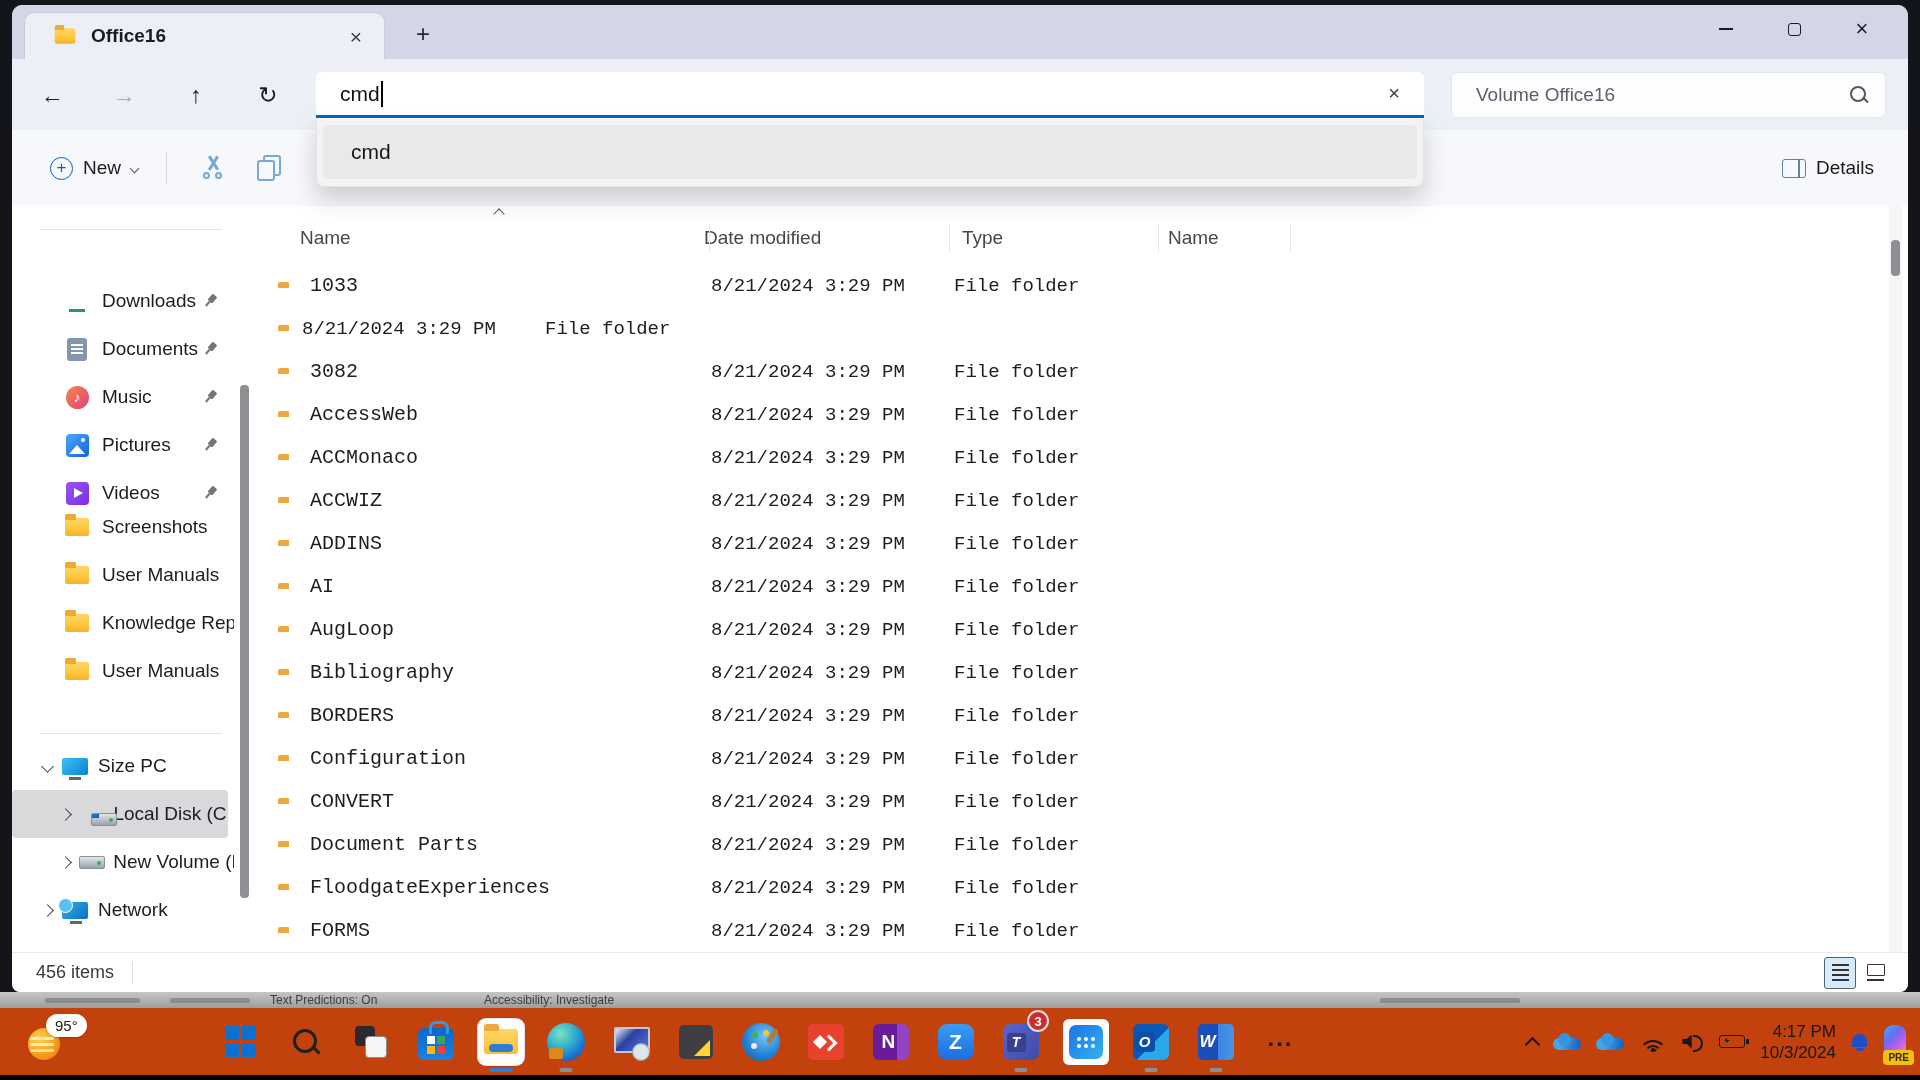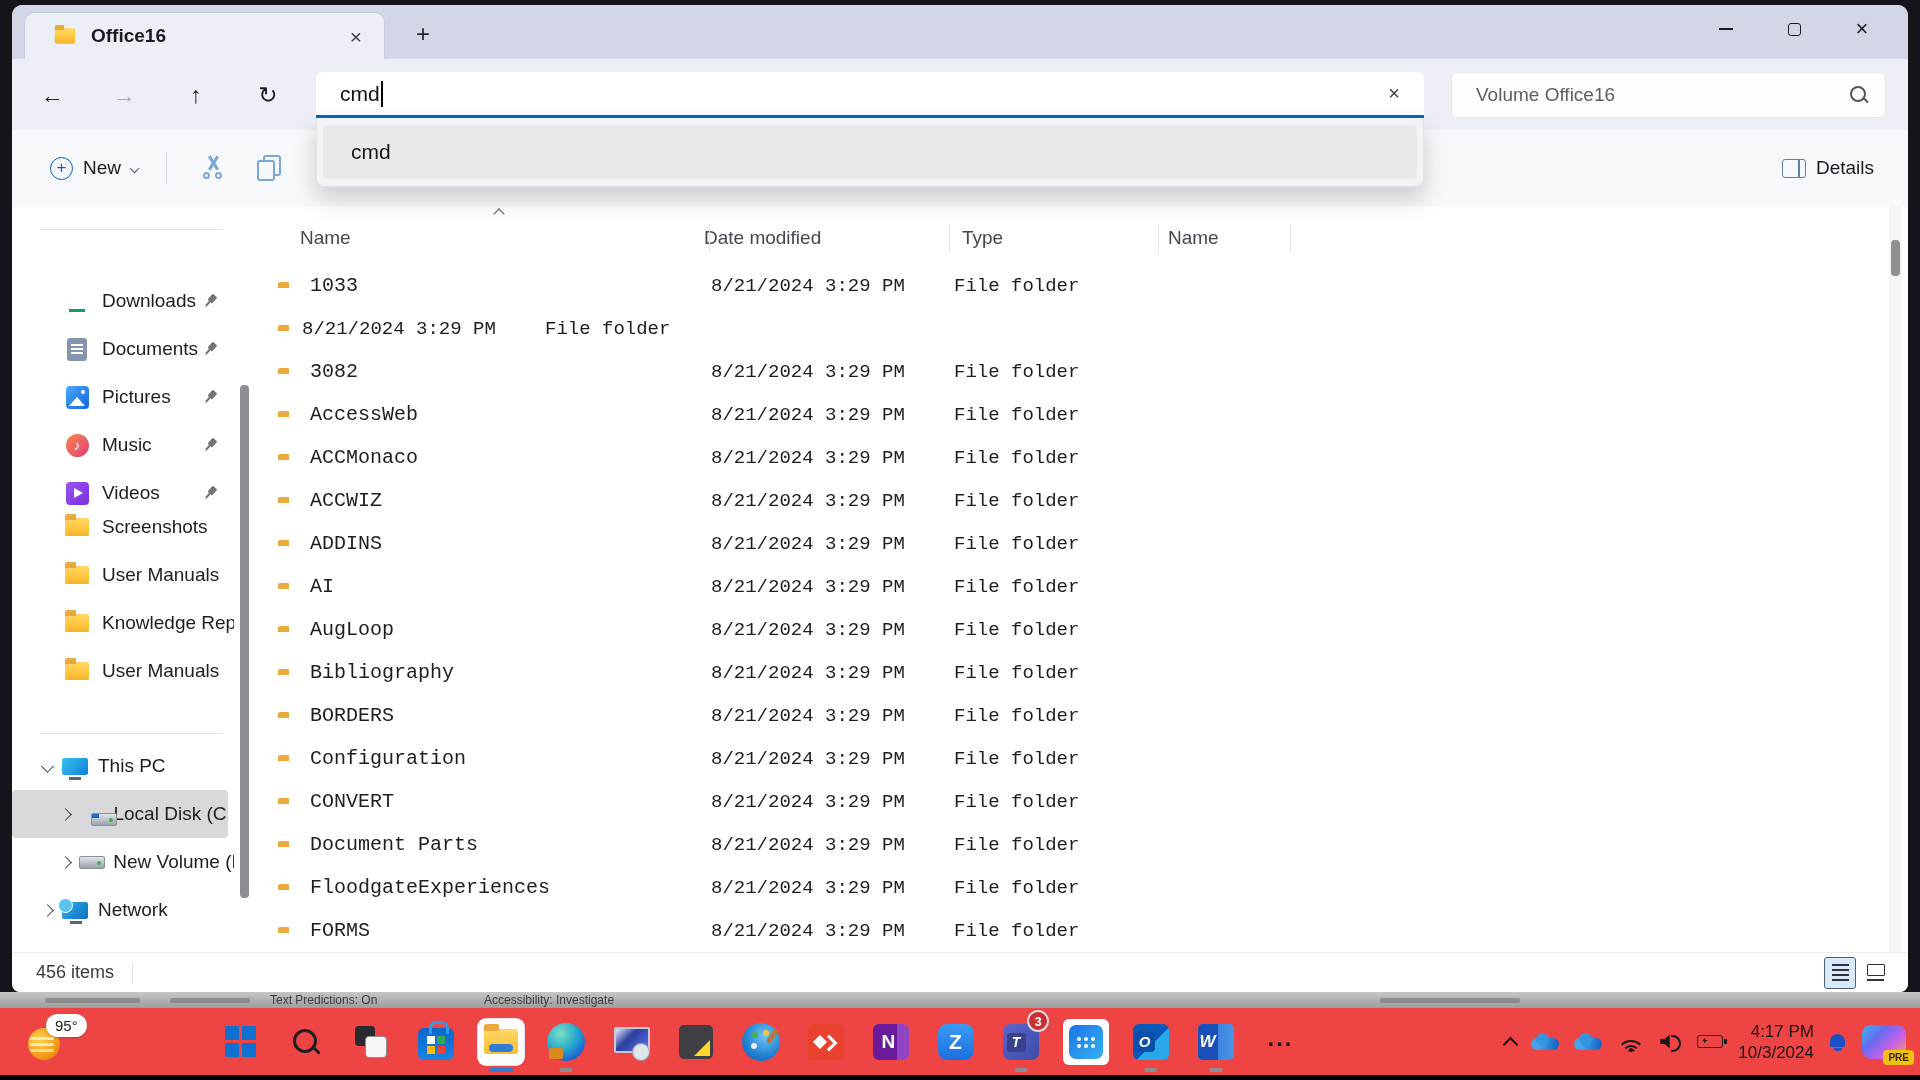--- a/index.html
+++ b/index.html
@@ -159,21 +159,21 @@
   .ic-bigview { position:relative; width:18px; height:12px; border:1.8px solid #333; border-radius:1px; margin-bottom:5px; }
   .ic-bigview::after { content:""; position:absolute; left:-1px; bottom:-6px; width:17px; height:1.8px; background:#333; }
 
   
   .strip { position:absolute; left:0; top:992px; width:1920px; height:16px;
            background:linear-gradient(#c6c6c6,#9d9d9d); overflow:hidden; }
   .strip .frag { position:absolute; top:1px; font-size:12px; color:#3c3c3c; white-space:nowrap; }
   .smudge { position:absolute; top:6px; height:5px; background:#6f6f6f; opacity:.55; border-radius:2px; }
 
   
-  .taskbar { position:absolute; left:0; top:1008px; width:1920px; height:67px; background:#ef4444; }
+  .taskbar { position:absolute; left:0; top:1008px; width:1920px; height:67px; background:#c2410c; }
   .blackedge { position:absolute; left:0; top:1075px; width:1920px; height:5px; background:#000; }
 
   .weather { position:absolute; left:24px; top:4px; width:70px; height:59px; }
   .sun { position:absolute; left:4px; top:16px; width:32px; height:32px; border-radius:50%;
          background:radial-gradient(circle at 35% 35%, #ffd34d, #f59a18 60%, #e86c12); }
   .sun::after { content:""; position:absolute; left:2px; top:9px; width:24px; height:2.5px; background:#ffe9b0;
                 box-shadow:0 6px 0 #ffe9b0, 0 12px 0 #ffd98c; border-radius:2px; }
   .temp { position:absolute; left:22px; top:2px; background:#fff; border-radius:12px; padding:3px 9px;
           font-size:15px; color:#222; box-shadow:0 1px 2px rgba(0,0,0,.2); }
 
@@ -280,21 +280,21 @@
                 border:2.4px solid #17171c; border-left:none; border-radius:0 12px 12px 0; }
   .batt { position:relative; width:26px; height:13px; border:1.8px solid #17171c; border-radius:3px; }
   .batt::after { content:""; position:absolute; right:-5px; top:2.5px; width:3px; height:5px; background:#17171c; border-radius:1px; }
   .batt::before { content:""; position:absolute; left:3px; top:1.5px; width:7px; height:6px; background:#17171c;
                   clip-path:polygon(60% 0, 10% 55%, 45% 55%, 35% 100%, 90% 40%, 50% 40%); }
   .clock { text-align:right; font-size:17px; color:#17171c; line-height:21px; }
   .bell { position:relative; width:18px; height:20px; }
   .bell::before { content:""; position:absolute; left:1px; top:2px; width:15px; height:13px; background:#1d4fc4;
                   border-radius:8px 8px 2px 2px; }
   .bell::after { content:""; position:absolute; left:5px; bottom:1px; width:8px; height:3px; background:#1d4fc4; border-radius:0 0 4px 4px; }
-  .copilot { position:relative; width:44px; height:34px; border-radius:9px;
+  .copilot { position:relative; width:22px; height:34px; border-radius:9px;
              background:linear-gradient(135deg,#37b6f2 0%,#6a6af0 35%,#c95fe8 65%,#f5b03c 100%); }
   .pre { position:absolute; right:-8px; bottom:-6px; background:#f2c10f; color:#33281a; font-size:10px;
          font-weight:700; padding:2px 5px; border-radius:4px; }
 </style>
 </head>
 <body>
 
 <div class="screen">
 
   <div class="win">
@@ -375,31 +375,31 @@
             <div class="sitem">
               <span class="ictr">
                 <span class="ic-documents"></span>
               </span>
               <span class="lbl">Documents</span>
               <span class="pin"></span>
             </div>
 
             <div class="sitem">
               <span class="ictr">
+                <span class="ic-music"></span>
+              </span>
+              <span class="lbl">Music</span>
+              <span class="pin"></span>
+            </div>
+
+            <div class="sitem">
+              <span class="ictr">
                 <span class="ic-pictures"></span>
               </span>
               <span class="lbl">Pictures</span>
-              <span class="pin"></span>
-            </div>
-
-            <div class="sitem">
-              <span class="ictr">
-                <span class="ic-music"></span>
-              </span>
-              <span class="lbl">Music</span>
               <span class="pin"></span>
             </div>
 
             <div class="sitem">
               <span class="ictr">
                 <span class="ic-videos"></span>
               </span>
               <span class="lbl">Videos</span>
               <span class="pin"></span>
             </div>
@@ -439,21 +439,21 @@
         <span class="side-sep" style="top:527px"></span>
 
         <div class="tree">
           <div class="titem">
             <span class="chvc">
                 <span class="chv chv-d"></span>
               </span>
             <span class="ictr">
                 <span class="ic-pc"></span>
               </span>
-            <span class="lbl">This PC</span>
+            <span class="lbl">Size PC</span>
           </div>
           <div class="titem sel" style="padding-left:42px">
             <span class="chvc">
                 <span class="chv chv-r"></span>
               </span>
             <span class="ictr">
                 <span class="ic-disk win"></span>
               </span>
             <span class="lbl">Local Disk (C:)</span>
           </div>

